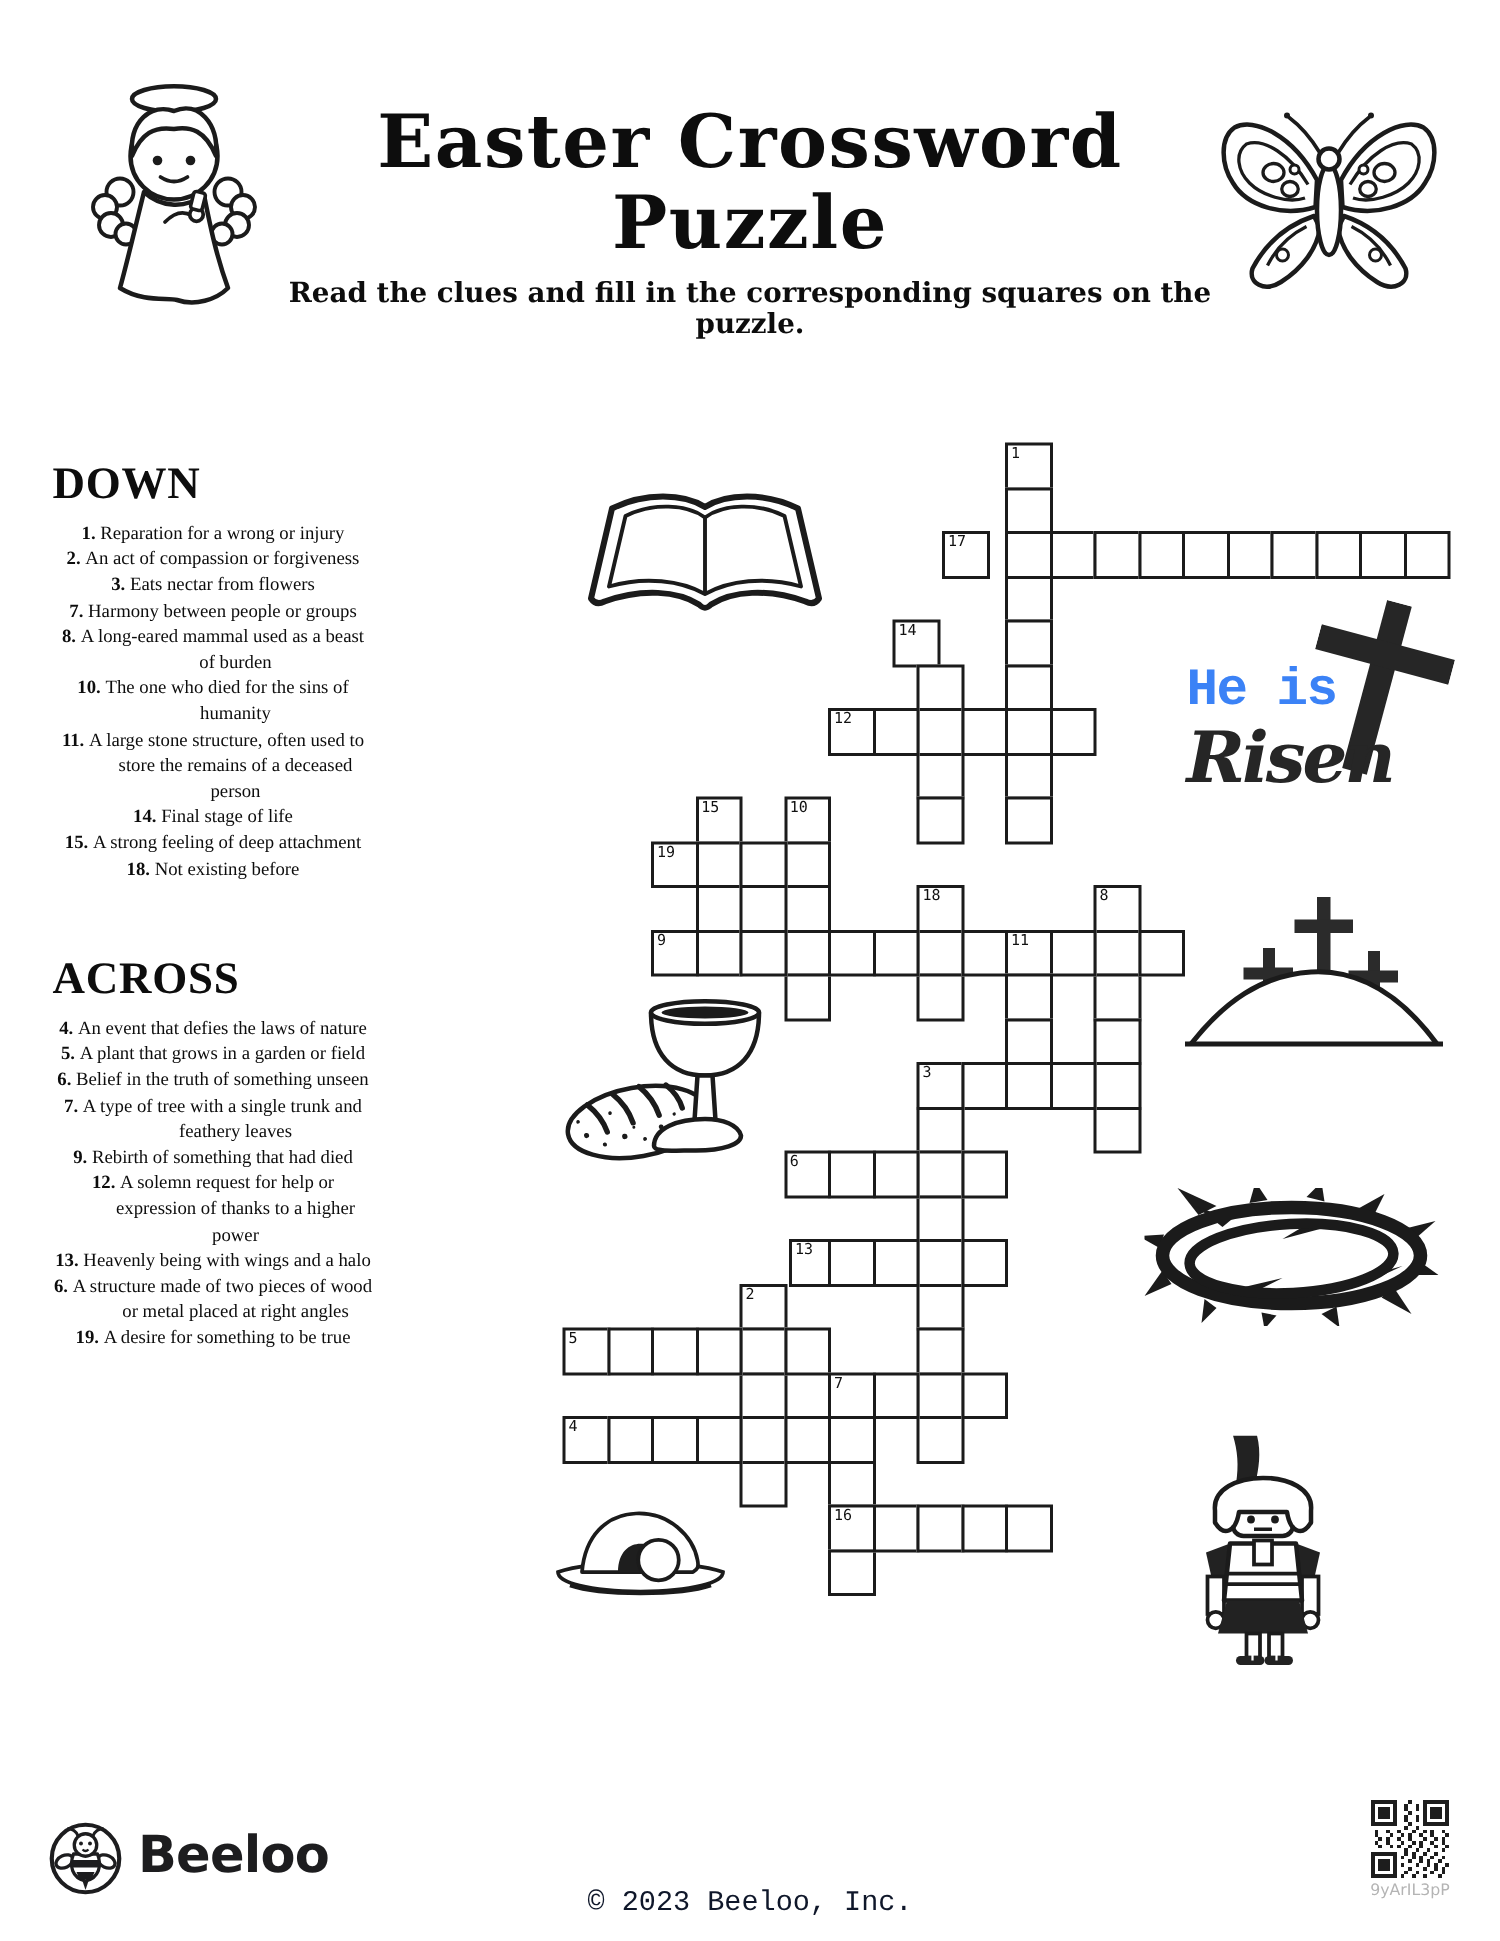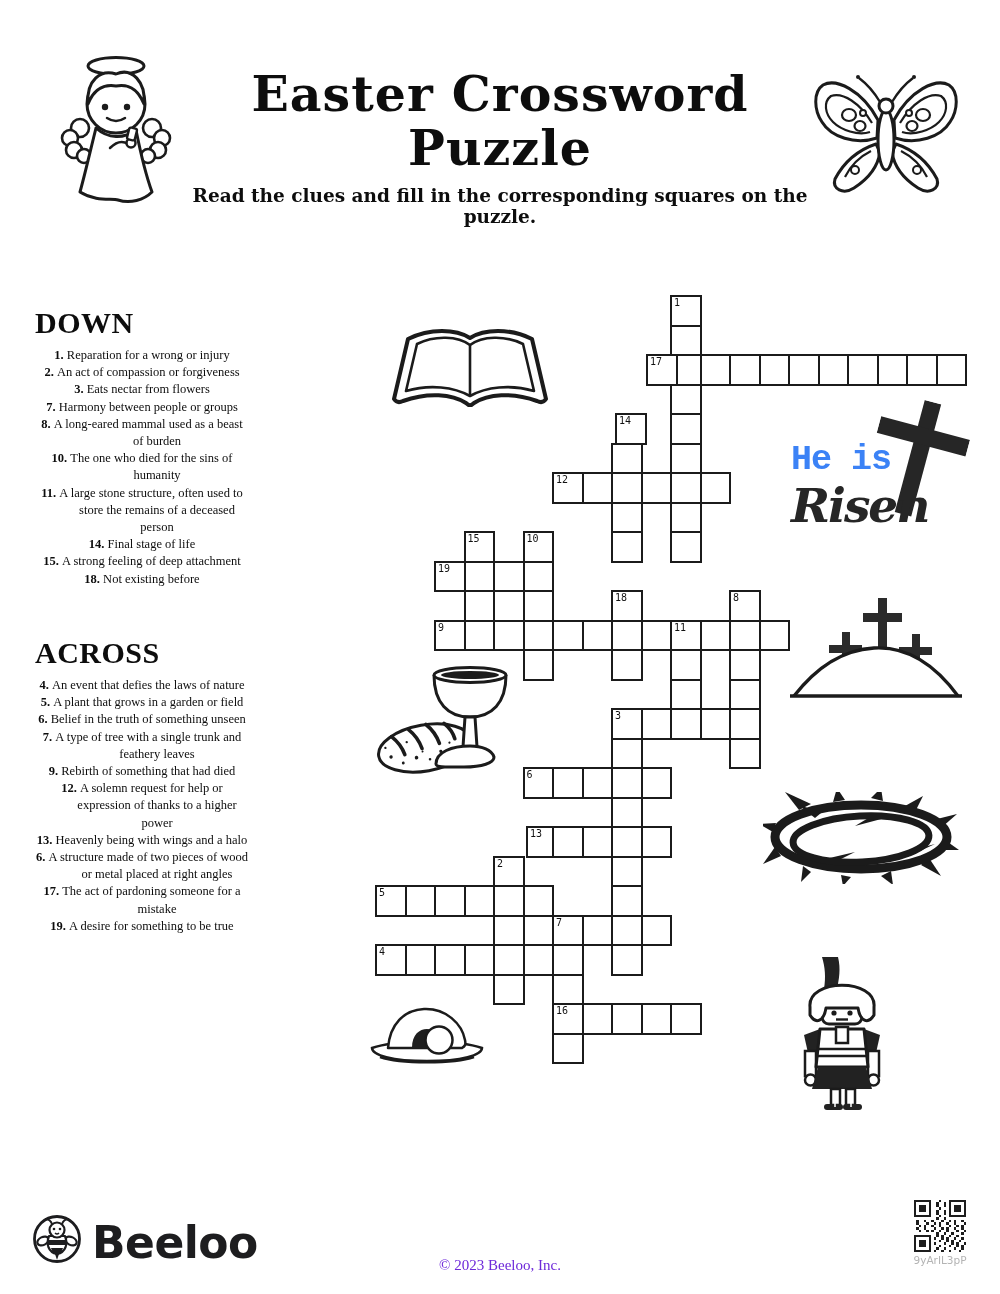--- a/index.html
+++ b/index.html
@@ -30,23 +30,23 @@
   
   .heisrisen{left:785px;top:398px;width:190px;height:150px;}
   .heis{position:absolute;left:6px;top:42px;font-family:Liberation Mono, monospace;
         font-weight:700;font-size:35px;letter-spacing:-1px;color:#3b82f6;}
   .risen{position:absolute;left:6px;top:80px;font-family:"DejaVu Serif",serif;font-style:italic;
          font-weight:700;font-size:47px;letter-spacing:-2px;color:#262626;}
   .hr-cross{position:absolute;left:86px;top:2px;transform:rotate(15deg);}
 
   
   .brand-text{left:92px;top:1217px;font-family:"DejaVu Sans",sans-serif;font-weight:700;
-              font-size:44px;letter-spacing:-.5px;color:#1d1d1f;}
-  .copyright{left:0;right:0;top:1257px;text-align:center;font-family:Liberation Serif, serif;
-             font-size:15px;color:#6d28d9;}
+              font-size:34px;letter-spacing:-.5px;color:#1d1d1f;}
+  .copyright{left:0;right:0;top:1257px;text-align:center;font-family:Liberation Mono, monospace;
+             font-size:19px;color:#0f172a;}
   .qr-text{left:900px;top:1254px;width:80px;text-align:center;font-family:"DejaVu Sans",sans-serif;
            font-size:10.5px;color:#b4b4b4;}
   svg{display:block;}
 </style>
 </head>
 <body>
 
 <div class="page">
 
   <svg class="abs" style="left:52px;top:52px" width="128" height="152" viewBox="0 0 128 152" fill="none" stroke="#1b1b1b">
@@ -129,21 +129,20 @@
     <h2 class="clue-head">ACROSS</h2>
     <div>
         <div class="clue"><span class="cnum">4. </span>An event that defies the laws of nature</div>
         <div class="clue"><span class="cnum">5. </span>A plant that grows in a garden or field</div>
         <div class="clue"><span class="cnum">6. </span>Belief in the truth of something unseen</div>
         <div class="clue"><span class="cnum">7. </span>A type of tree with a single trunk and feathery leaves</div>
         <div class="clue"><span class="cnum">9. </span>Rebirth of something that had died</div>
         <div class="clue"><span class="cnum">12. </span>A solemn request for help or expression of thanks to a higher power</div>
         <div class="clue"><span class="cnum">13. </span>Heavenly being with wings and a halo</div>
         <div class="clue"><span class="cnum">6. </span>A structure made of two pieces of wood or metal placed at right angles</div>
-        <div class="clue"><span class="cnum">17. </span>The act of pardoning someone for a mistake</div>
         <div class="clue"><span class="cnum">19. </span>A desire for something to be true</div>
       </div>
   </div>
 
   <svg class="abs" style="left:390px;top:322px" width="160" height="96" viewBox="0 0 160 96" fill="none" stroke="#1b1b1b">
     <path d="M80,16 C66,7 40,6 18,17 L4,77 C6,80 9,81 13,79 C38,70 62,72 76,81 C79,84 81,84 84,81 C98,72 122,70 147,79 C151,81 154,80 156,77 L142,17 C120,6 94,7 80,16 Z" stroke-width="4" fill="#fff" stroke-linejoin="round"></path>
     <path d="M80,23 C68,14 45,13 27,22 L16,69 C40,62 64,65 80,74 C96,65 120,62 144,69 L133,22 C115,13 92,14 80,23 Z" stroke-width="2.6" stroke-linejoin="round"></path>
     <line x1="80" y1="23" x2="80" y2="74" stroke-width="2.6"></line>
   </svg>
 
@@ -258,33 +257,33 @@
         <span class="cellnum">1</span>
       </div>
       <div class="cell" style="left: 295px; top: 29.5px;"></div>
       <div class="cell" style="left: 295px; top: 59px;"></div>
       <div class="cell" style="left: 295px; top: 88.5px;"></div>
       <div class="cell" style="left: 295px; top: 118px;"></div>
       <div class="cell" style="left: 295px; top: 147.5px;"></div>
       <div class="cell" style="left: 295px; top: 177px;"></div>
       <div class="cell" style="left: 295px; top: 206.5px;"></div>
       <div class="cell" style="left: 295px; top: 236px;"></div>
-      <div class="cell" style="left: 271px; top: 59px;">
+      <div class="cell" style="left: 253px; top: 59px;">
         <span class="cellnum">17</span>
       </div>
       <div class="cell" style="left: 324.5px; top: 59px;"></div>
       <div class="cell" style="left: 354px; top: 59px;"></div>
       <div class="cell" style="left: 383.5px; top: 59px;"></div>
       <div class="cell" style="left: 413px; top: 59px;"></div>
       <div class="cell" style="left: 442.5px; top: 59px;"></div>
       <div class="cell" style="left: 472px; top: 59px;"></div>
       <div class="cell" style="left: 501.5px; top: 59px;"></div>
       <div class="cell" style="left: 531px; top: 59px;"></div>
       <div class="cell" style="left: 560.5px; top: 59px;"></div>
-      <div class="cell" style="left: 240px; top: 118px;">
+      <div class="cell" style="left: 220px; top: 118px;">
         <span class="cellnum">14</span>
       </div>
       <div class="cell" style="left: 236px; top: 147.5px;"></div>
       <div class="cell" style="left: 236px; top: 177px;"></div>
       <div class="cell" style="left: 236px; top: 206.5px;"></div>
       <div class="cell" style="left: 236px; top: 236px;"></div>
       <div class="cell" style="left: 177px; top: 177px;">
         <span class="cellnum">12</span>
       </div>
       <div class="cell" style="left: 206.5px; top: 177px;"></div>

